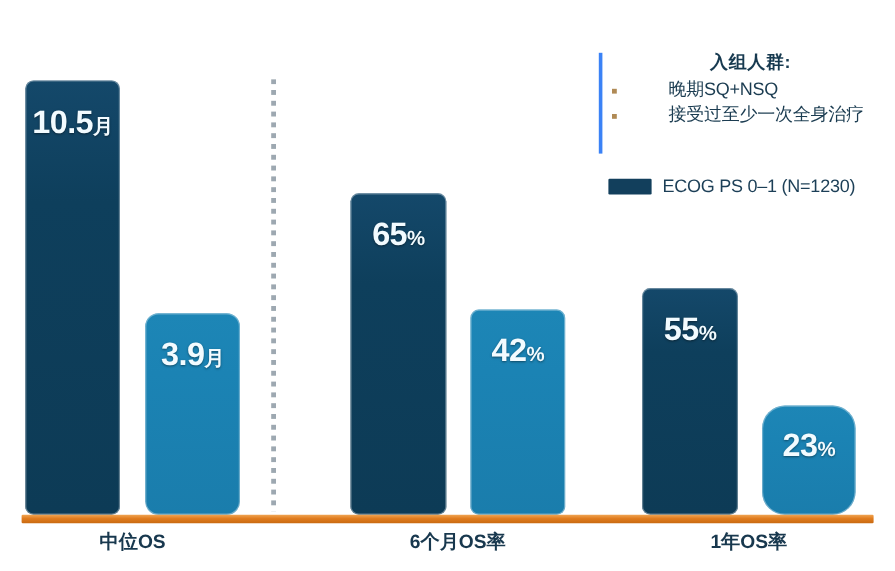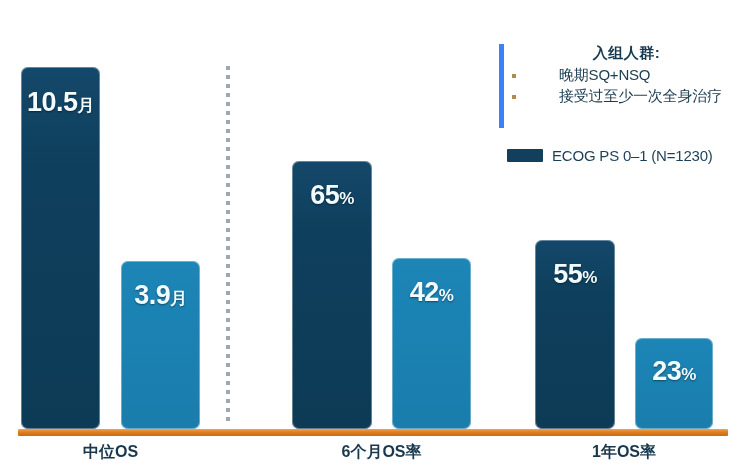--- a/index.html
+++ b/index.html
@@ -67,21 +67,21 @@
     color:#18384e;
     white-space:nowrap;
     letter-spacing:0px;
   }
 
   
   #annot{
     position:absolute;
     left:499px;top:44px;
     width:242px;height:84px;
-    border-left:5px solid #3b82f6;
+    border-left:3px solid #3b82f6;
     box-sizing:border-box;
     padding-left:8px;
   }
   #annot .title{
     text-align:center;
     font-size:15px;
     font-weight:bold;
     color:#173a50;
     line-height:1.25;
     margin-bottom:2px;
@@ -139,21 +139,21 @@
 <body>
 
 <div id="stage">
 
   <div class="bar navy" style="left:21px;top:67px;width:79px;height:362px;">
     <div class="bar-label" style="top:22px;">
       <span class="num">10.5</span><span class="unit">月</span>
     </div>
   </div>
 
-  <div class="bar teal" style="left:121px;top:261px;width:79px;height:168px;">
+  <div class="bar teal" style="left:121px;top:261px;width:79px;height:168px;border-radius:11px;">
     <div class="bar-label" style="top:21px;">
       <span class="num">3.9</span><span class="unit">月</span>
     </div>
   </div>
 
   <div id="divider"></div>
 
   <div class="bar navy" style="left:292px;top:161px;width:80px;height:268px;">
     <div class="bar-label" style="top:21px;">
       <span class="num">65</span><span class="unit">%</span>
@@ -165,21 +165,21 @@
       <span class="num">42</span><span class="unit">%</span>
     </div>
   </div>
 
   <div class="bar navy" style="left:535px;top:240px;width:80px;height:189px;">
     <div class="bar-label" style="top:21px;">
       <span class="num">55</span><span class="unit">%</span>
     </div>
   </div>
 
-  <div class="bar teal" style="left:635px;top:338px;width:78px;height:91px;">
+  <div class="bar teal" style="left:635px;top:338px;width:78px;height:91px;border-radius:19px;">
     <div class="bar-label" style="top:20px;">
       <span class="num">23</span><span class="unit">%</span>
     </div>
   </div>
 
   <div id="axis"></div>
 
   <div class="cat" style="left:21px;width:179px;">中位OS</div>
   <div class="cat" style="left:292px;width:179px;">6个月OS率</div>
   <div class="cat" style="left:535px;width:178px;">1年OS率</div>

